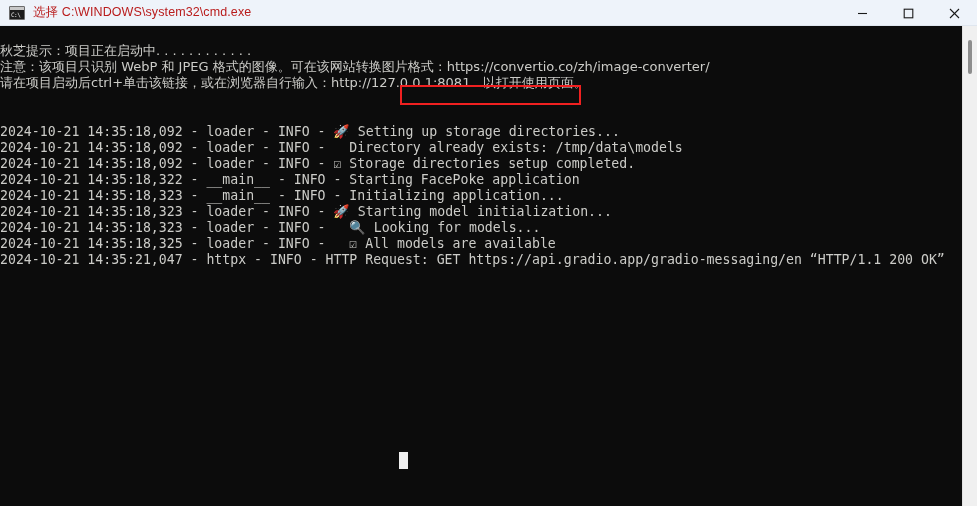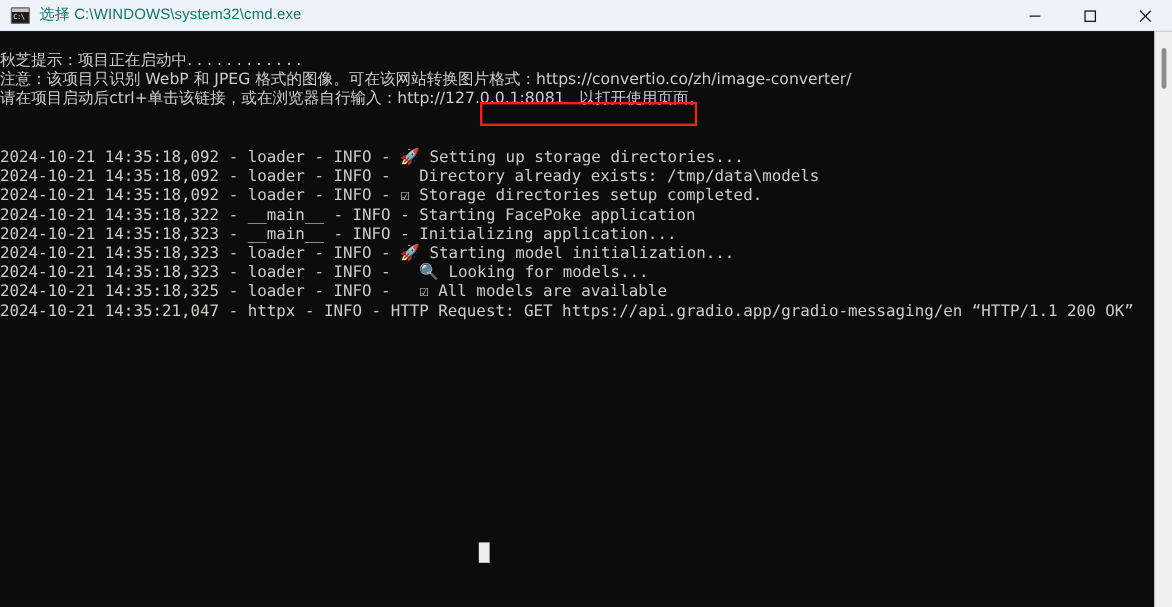--- a/index.html
+++ b/index.html
@@ -59,21 +59,21 @@
     left: 1px;
     top: 3px;
     font-family: "DejaVu Sans Mono", monospace;
     font-size: 6px;
     line-height: 9px;
     color: #e8e8e8;
     letter-spacing: -0.5px;
   }
   #titlebar-text {
     font-size: 12.5px;
-    color: #0f766e;
+    color: #b91c1c;
     white-space: nowrap;
     letter-spacing: 0.1px;
   }
   #window-controls {
     position: absolute;
     right: 0;
     top: 0;
     height: 26px;
     display: flex;
   }

